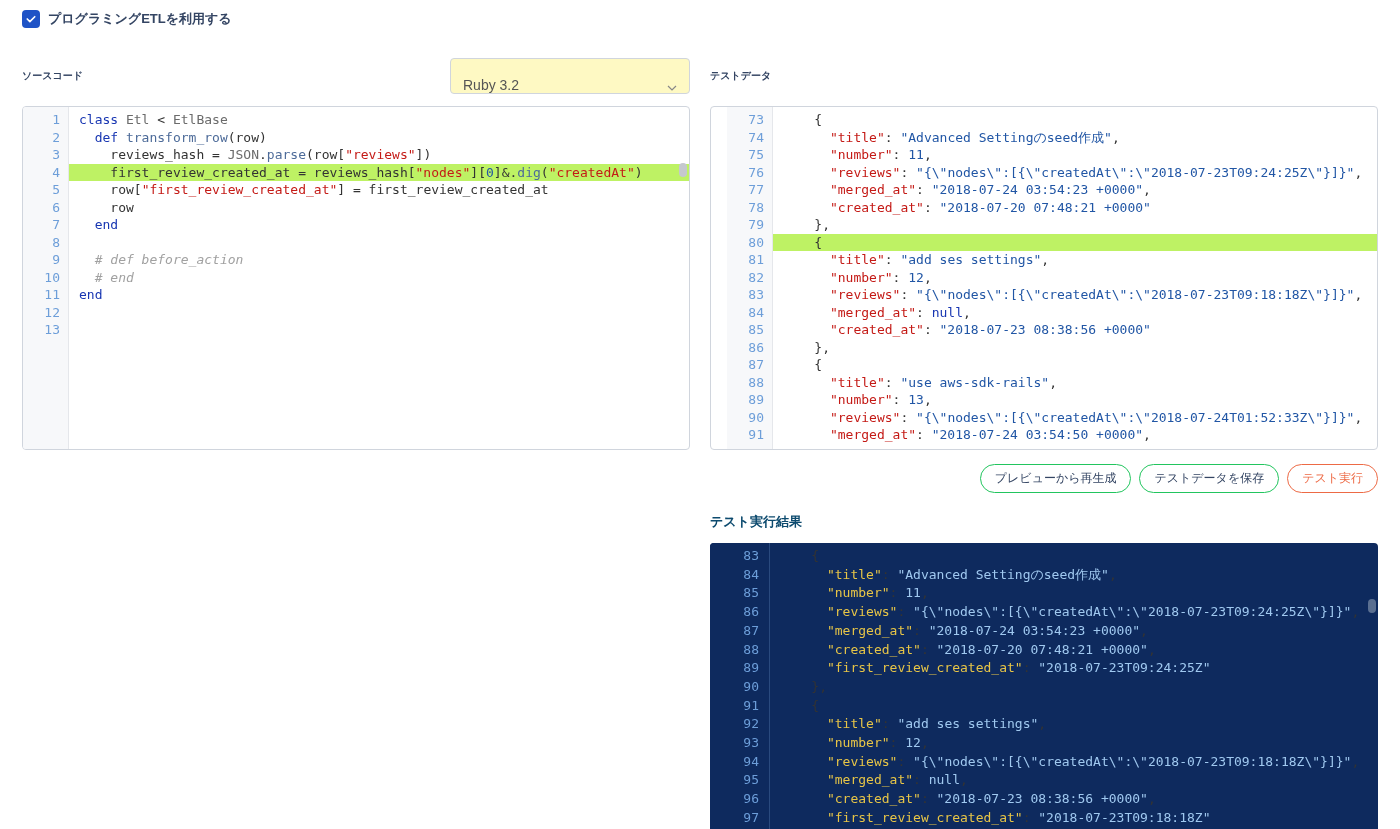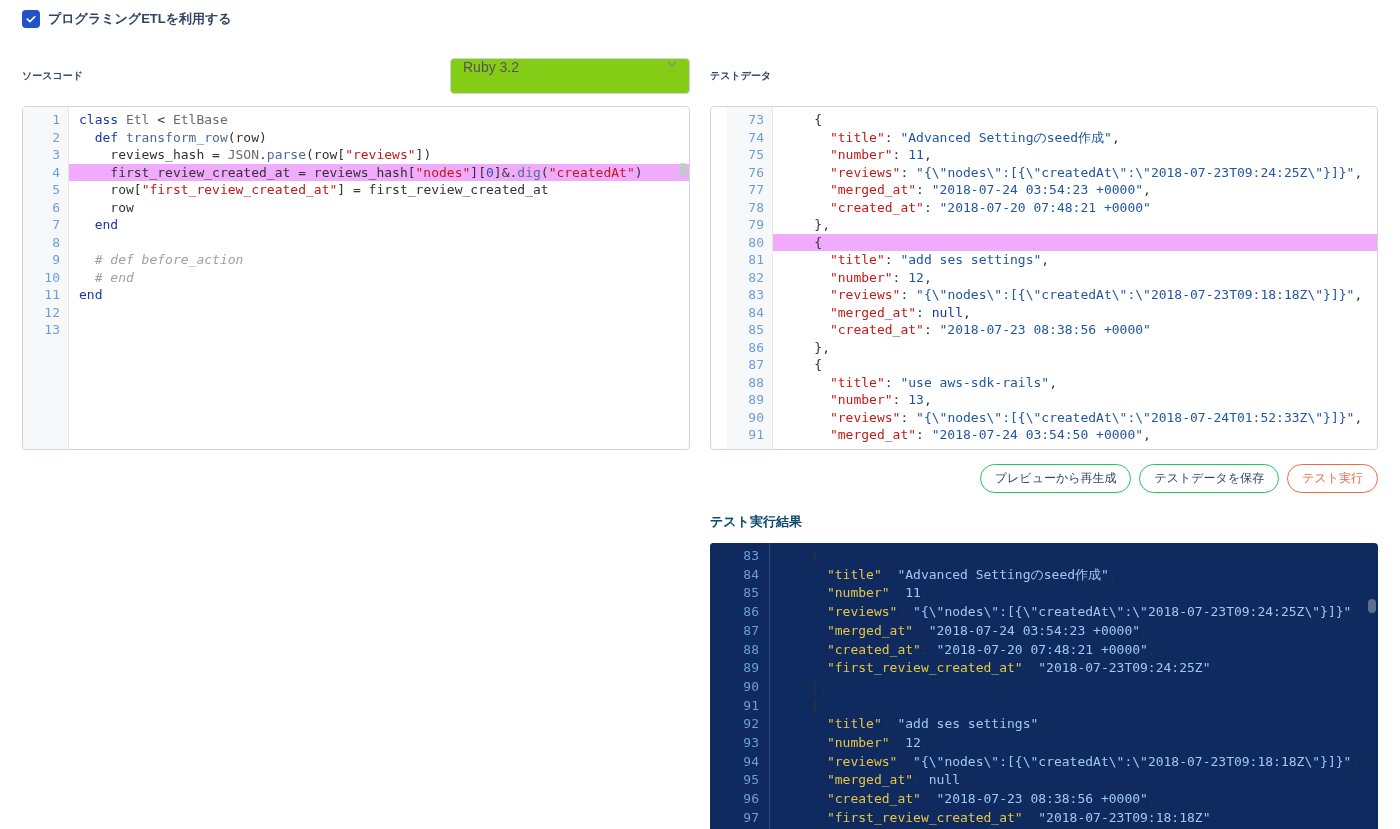--- a/index.html
+++ b/index.html
@@ -5,21 +5,21 @@
 * { box-sizing: border-box; margin: 0; padding: 0; }
 body { font-family: -apple-system, BlinkMacSystemFont, "Segoe UI", sans-serif; font-size: 13px; background: #fff; color: #333; padding: 10px 22px; }
 .checkbox-row { display: flex; align-items: center; gap: 8px; margin-bottom: 30px; text-align: center; }
 .checkbox { width: 18px; height: 18px; background: #1f53c6; border-radius: 4px; display: flex; align-items: center; justify-content: center; cursor: pointer; }
 .checkbox svg { width: 12px; height: 12px; }
 .checkbox-label { font-size: 13px; font-weight: 600; color: #344563; }
 .two-col { display: grid; grid-template-columns: 1fr 1fr; gap: 20px; }
 .col-header { display: flex; align-items: center; justify-content: space-between; margin-bottom: 12px; height: 36px; }
 .col-title { font-size: 10px; font-weight: 600; color: #344563; }
 .select-wrap { position: relative; width: 240px; }
-.select { width: 100%; height: 36px; border: 1px solid #d0d5dd; border-radius: 4px; padding: 0 12px; font-size: 14px; color: #555; background: #84cc16; cursor: pointer; display: flex; align-items: flex-start; justify-content: space-between; }
+.select { width: 100%; height: 36px; border: 1px solid #d0d5dd; border-radius: 4px; padding: 0 12px; font-size: 14px; color: #555; background: #fef9c3; cursor: pointer; display: flex; align-items: flex-end; justify-content: space-between; }
 .select svg { width: 10px; height: 10px; }
 .code-box { border: 1px solid #d0d5dd; border-radius: 4px; overflow: hidden; font-family: "Menlo", "Consolas", monospace; font-size: 13px; line-height: 17.5px; display: flex; background: #fff; position: relative; }
 .gutter { background: #f7f8fa; border-right: 1px solid #e5e7eb; padding: 4px 0; text-align: right; min-width: 46px; color: #6d9ed9; }
 .gutter div { padding: 0 8px; }
 .code-content { flex: 1; padding: 4px 0; overflow-x: auto; }
 .code-content .line { padding: 0 10px; white-space: pre; }
 .dark-box { background: #0e2a5e; color: #fff; border-radius: 4px; overflow: hidden; font-family: "Menlo", "Consolas", monospace; font-size: 13px; line-height: 18.7px; display: flex; position: relative; }
 .dark-gutter { background: #0e2a5e; border-right: 1px solid #2a4a7e; padding: 4px 0; text-align: right; min-width: 60px; color: #6d9ed9; }
 .dark-gutter div { padding: 0 10px; }
 .dark-content { flex: 1; padding: 4px 0; overflow-x: auto; }
@@ -41,21 +41,21 @@
 .json-num { color: #2156a5; }
 .json-null { color: #1836b2; }
 
 .d-key { color: #e7c547; }
 .d-str { color: #a0c9f0; }
 .d-num { color: #a0c9f0; }
 .d-null { color: #a0c9f0; }
 .source-box { height: 344px; }
 .test-data-box { height: 344px; padding-left: 16px; }
 .result-box { height: 298px; }
-.hl { background: #f0abfc; }
+.hl { background: #bef264; }
 .scrollbar-thumb { position: absolute; right: 2px; width: 8px; background: #c5c8ce; border-radius: 4px; }
 .right-col-header { margin-bottom: 12px; height: 36px; display: flex; align-items: center; }
 </style>
 </head>
 <body>
 
 <div class="checkbox-row">
   <div class="checkbox">
     <svg viewBox="0 0 16 16">
         <path d="M3 8 L6.5 11.5 L13 5" stroke="#fff" stroke-width="2.2" fill="none" stroke-linecap="round" stroke-linejoin="round"></path>

